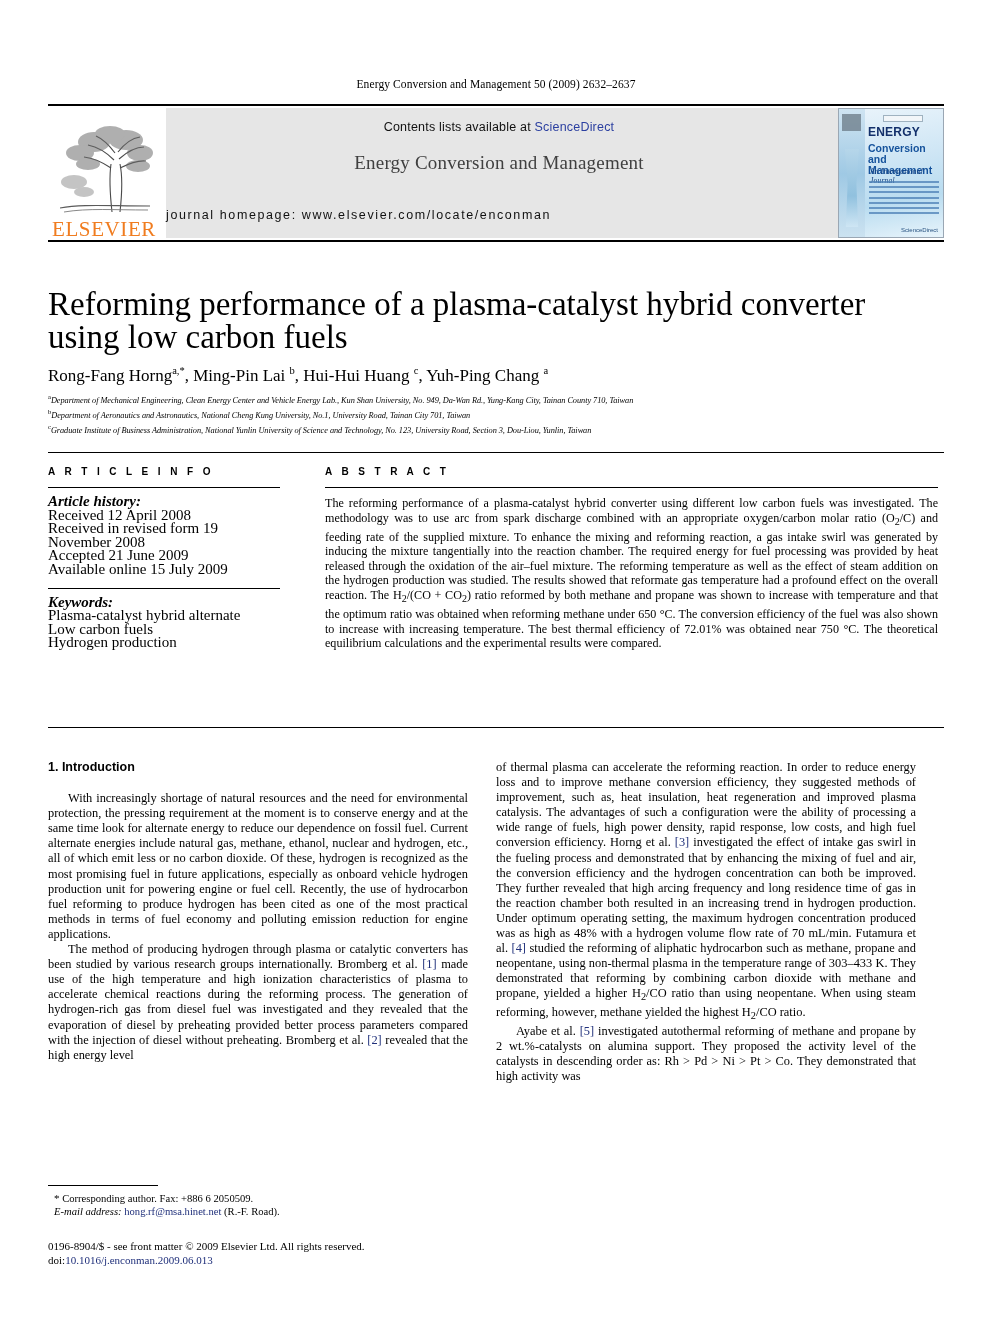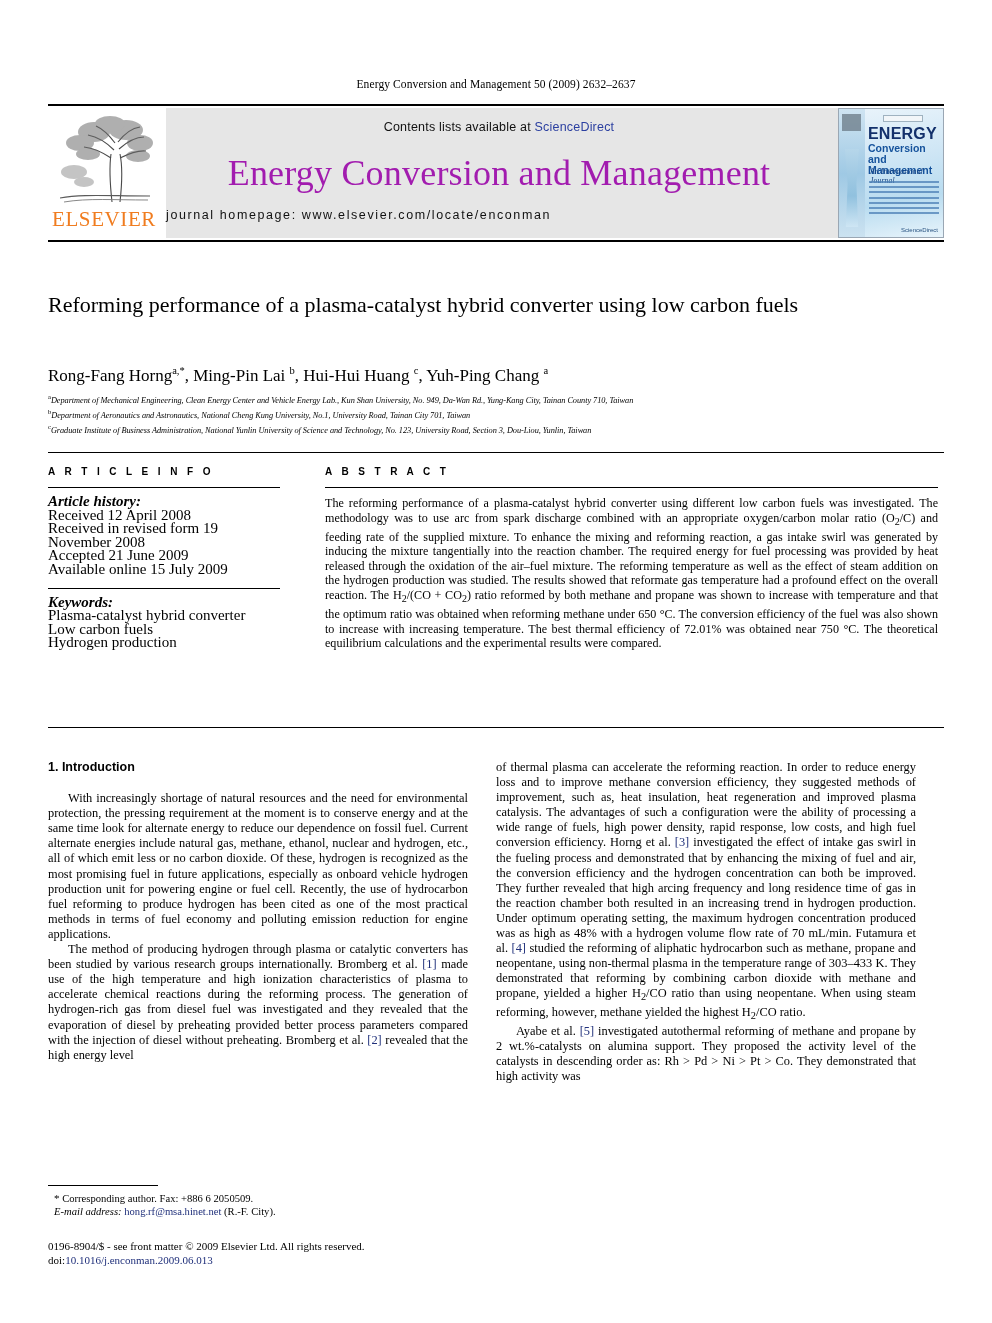--- a/index.html
+++ b/index.html
@@ -43,21 +43,21 @@
     border-bottom: 2.5px solid #000;
     box-sizing: content-box;
   }
   .masthead-inner {
     position: relative;
     width: 896px;
     height: 134px;
   }
   .elsevier-logo {
     position: absolute;
-    left: 0; top: 2px;
+    left: 0; top: 12px;
     width: 112px;
     height: 130px;
   }
   .tree-box {
     position: absolute;
     left: 6px; top: 2px;
     width: 100px;
     height: 97px;
     overflow: hidden;
   }
@@ -90,22 +90,22 @@
     color: #111;
     letter-spacing: 0.2px;
   }
   .sd-link { color: #2b3fa0; }
   .journal-title {
     position: absolute;
     left: 0; top: 44px;
     width: 666px;
     text-align: center;
     font-family: "Liberation Serif", serif;
-    font-size: 36px;
-    color: #a21caf;
+    font-size: 19px;
+    color: #404040;
     letter-spacing: 0.2px;
   }
   .homepage {
     position: absolute;
     left: 0; top: 100px;
     width: 666px;
     text-align: left;
     font-family: "Liberation Sans", sans-serif;
     font-size: 12.5px;
     color: #111;
@@ -147,21 +147,21 @@
     left: 44px; top: 6px;
     width: 40px; height: 7px;
     background: #f2f6f9;
     border: 1px solid #9fb2c0;
     box-sizing: border-box;
   }
   .cover-energy {
     position: absolute;
     left: 29px; top: 17px;
     font-family: "Liberation Sans", sans-serif;
-    font-size: 16px;
+    font-size: 12px;
     font-weight: bold;
     color: #13306b;
     letter-spacing: 0.2px;
     line-height: 1;
   }
   .cover-sub1 {
     position: absolute;
     left: 29px; top: 34px;
     font-family: "Liberation Sans", sans-serif;
     font-size: 10.5px;
@@ -197,21 +197,21 @@
     font-family: "Liberation Sans", sans-serif;
     font-size: 6px;
     color: #27517f;
   }
 
   
   .title {
     position: absolute;
     left: 48px; top: 288px;
     width: 840px;
-    font-size: 22px;
+    font-size: 33px;
     line-height: 33px;
     color: #000;
   }
   .authors {
     position: absolute;
     left: 48px; top: 360px;
     width: 860px;
     font-size: 17px;
     line-height: 22px;
   }
@@ -427,21 +427,21 @@
     <div class="info-block">
       <div class="lbl">Article history:</div>
       <div>Received 12 April 2008</div>
       <div>Received in revised form 19 November 2008</div>
       <div>Accepted 21 June 2009</div>
       <div>Available online 15 July 2009</div>
     </div>
     <div class="info-rule2"></div>
     <div class="info-block">
       <div class="lbl">Keywords:</div>
-      <div>Plasma-catalyst hybrid converter</div>
+      <div>Plasma-catalyst hybrid alternate</div>
       <div>Low carbon fuels</div>
       <div>Hydrogen production</div>
     </div>
   </div>
 
   <div class="abs-col">
     <div class="sect-head">A B S T R A C T</div>
     <div class="abs-rule"></div>
     <div class="abstract-text">The reforming performance of a plasma-catalyst hybrid converter using different low carbon fuels was investigated. The methodology was to use arc from spark discharge combined with an appropriate oxygen/carbon molar ratio (O<sub>2</sub>/C) and feeding rate of the supplied mixture. To enhance the mixing and reforming reaction, a gas intake swirl was generated by inducing the mixture tangentially into the reaction chamber. The required energy for fuel processing was provided by heat released through the oxidation of the air–fuel mixture. The reforming temperature as well as the effect of steam addition on the hydrogen production was studied. The results showed that reformate gas temperature had a profound effect on the overall reaction. The H<sub>2</sub>/(CO + CO<sub>2</sub>) ratio reformed by both methane and propane was shown to increase with temperature and that the optimum ratio was obtained when reforming methane under 650 °C. The conversion efficiency of the fuel was also shown to increase with increasing temperature. The best thermal efficiency of 72.01% was obtained near 750 °C. The theoretical equilibrium calculations and the experimental results were compared.</div>
   </div>
@@ -455,21 +455,21 @@
   </div>
 
   <div class="col right">
     <p style="text-indent:0"><span>of thermal plasma can accelerate the reforming reaction. In order to reduce energy loss and to improve methane conversion efficiency, they suggested methods of improvement, such as, heat insulation, heat regeneration and improved plasma catalysis. The advantages of such a configuration were the ability of processing a wide range of fuels, high power density, rapid response, low costs, and high fuel conversion efficiency. Horng et al. </span><span class="ref">[3]</span><span> investigated the effect of intake gas swirl in the fueling process and demonstrated that by enhancing the mixing of fuel and air, the conversion efficiency and the hydrogen concentration can both be improved. They further revealed that high arcing frequency and long residence time of gas in the reaction chamber both resulted in an increasing trend in hydrogen production. Under optimum operating setting, the maximum hydrogen concentration produced was as high as 48% with a hydrogen volume flow rate of 70 mL/min. Futamura et al. </span><span class="ref">[4]</span><span> studied the reforming of aliphatic hydrocarbon such as methane, propane and neopentane, using non-thermal plasma in the temperature range of 303–433 K. They demonstrated that reforming by combining carbon dioxide with methane and propane, yielded a higher H<sub>2</sub>/CO ratio than using neopentane. When using steam reforming, however, methane yielded the highest H<sub>2</sub>/CO ratio.</span></p>
     <p><span>Ayabe et al. </span><span class="ref">[5]</span><span> investigated autothermal reforming of methane and propane by 2 wt.%-catalysts on alumina support. They proposed the activity level of the catalysts in descending order as: Rh &gt; Pd &gt; Ni &gt; Pt &gt; Co. They demonstrated that high activity was</span></p>
   </div>
 
   <div class="footnote">
     <div class="fn-rule"></div>
     <div class="fn-line"><span class="fn-star">*</span> <span>Corresponding author. Fax: +886 6 2050509.</span></div>
-    <div class="fn-line"><span class="fn-em">E-mail address:</span> <span class="mail">hong.rf@msa.hinet.net</span> <span>(R.-F. City).</span></div>
+    <div class="fn-line"><span class="fn-em">E-mail address:</span> <span class="mail">hong.rf@msa.hinet.net</span> <span>(R.-F. Road).</span></div>
   </div>
 
   <div class="footer">
     <div>0196-8904/$ - see front matter © 2009 Elsevier Ltd. All rights reserved.</div>
     <div><span>doi:</span><span class="doi-link">10.1016/j.enconman.2009.06.013</span></div>
   </div>
 
 </div>
 
 </body></html>

